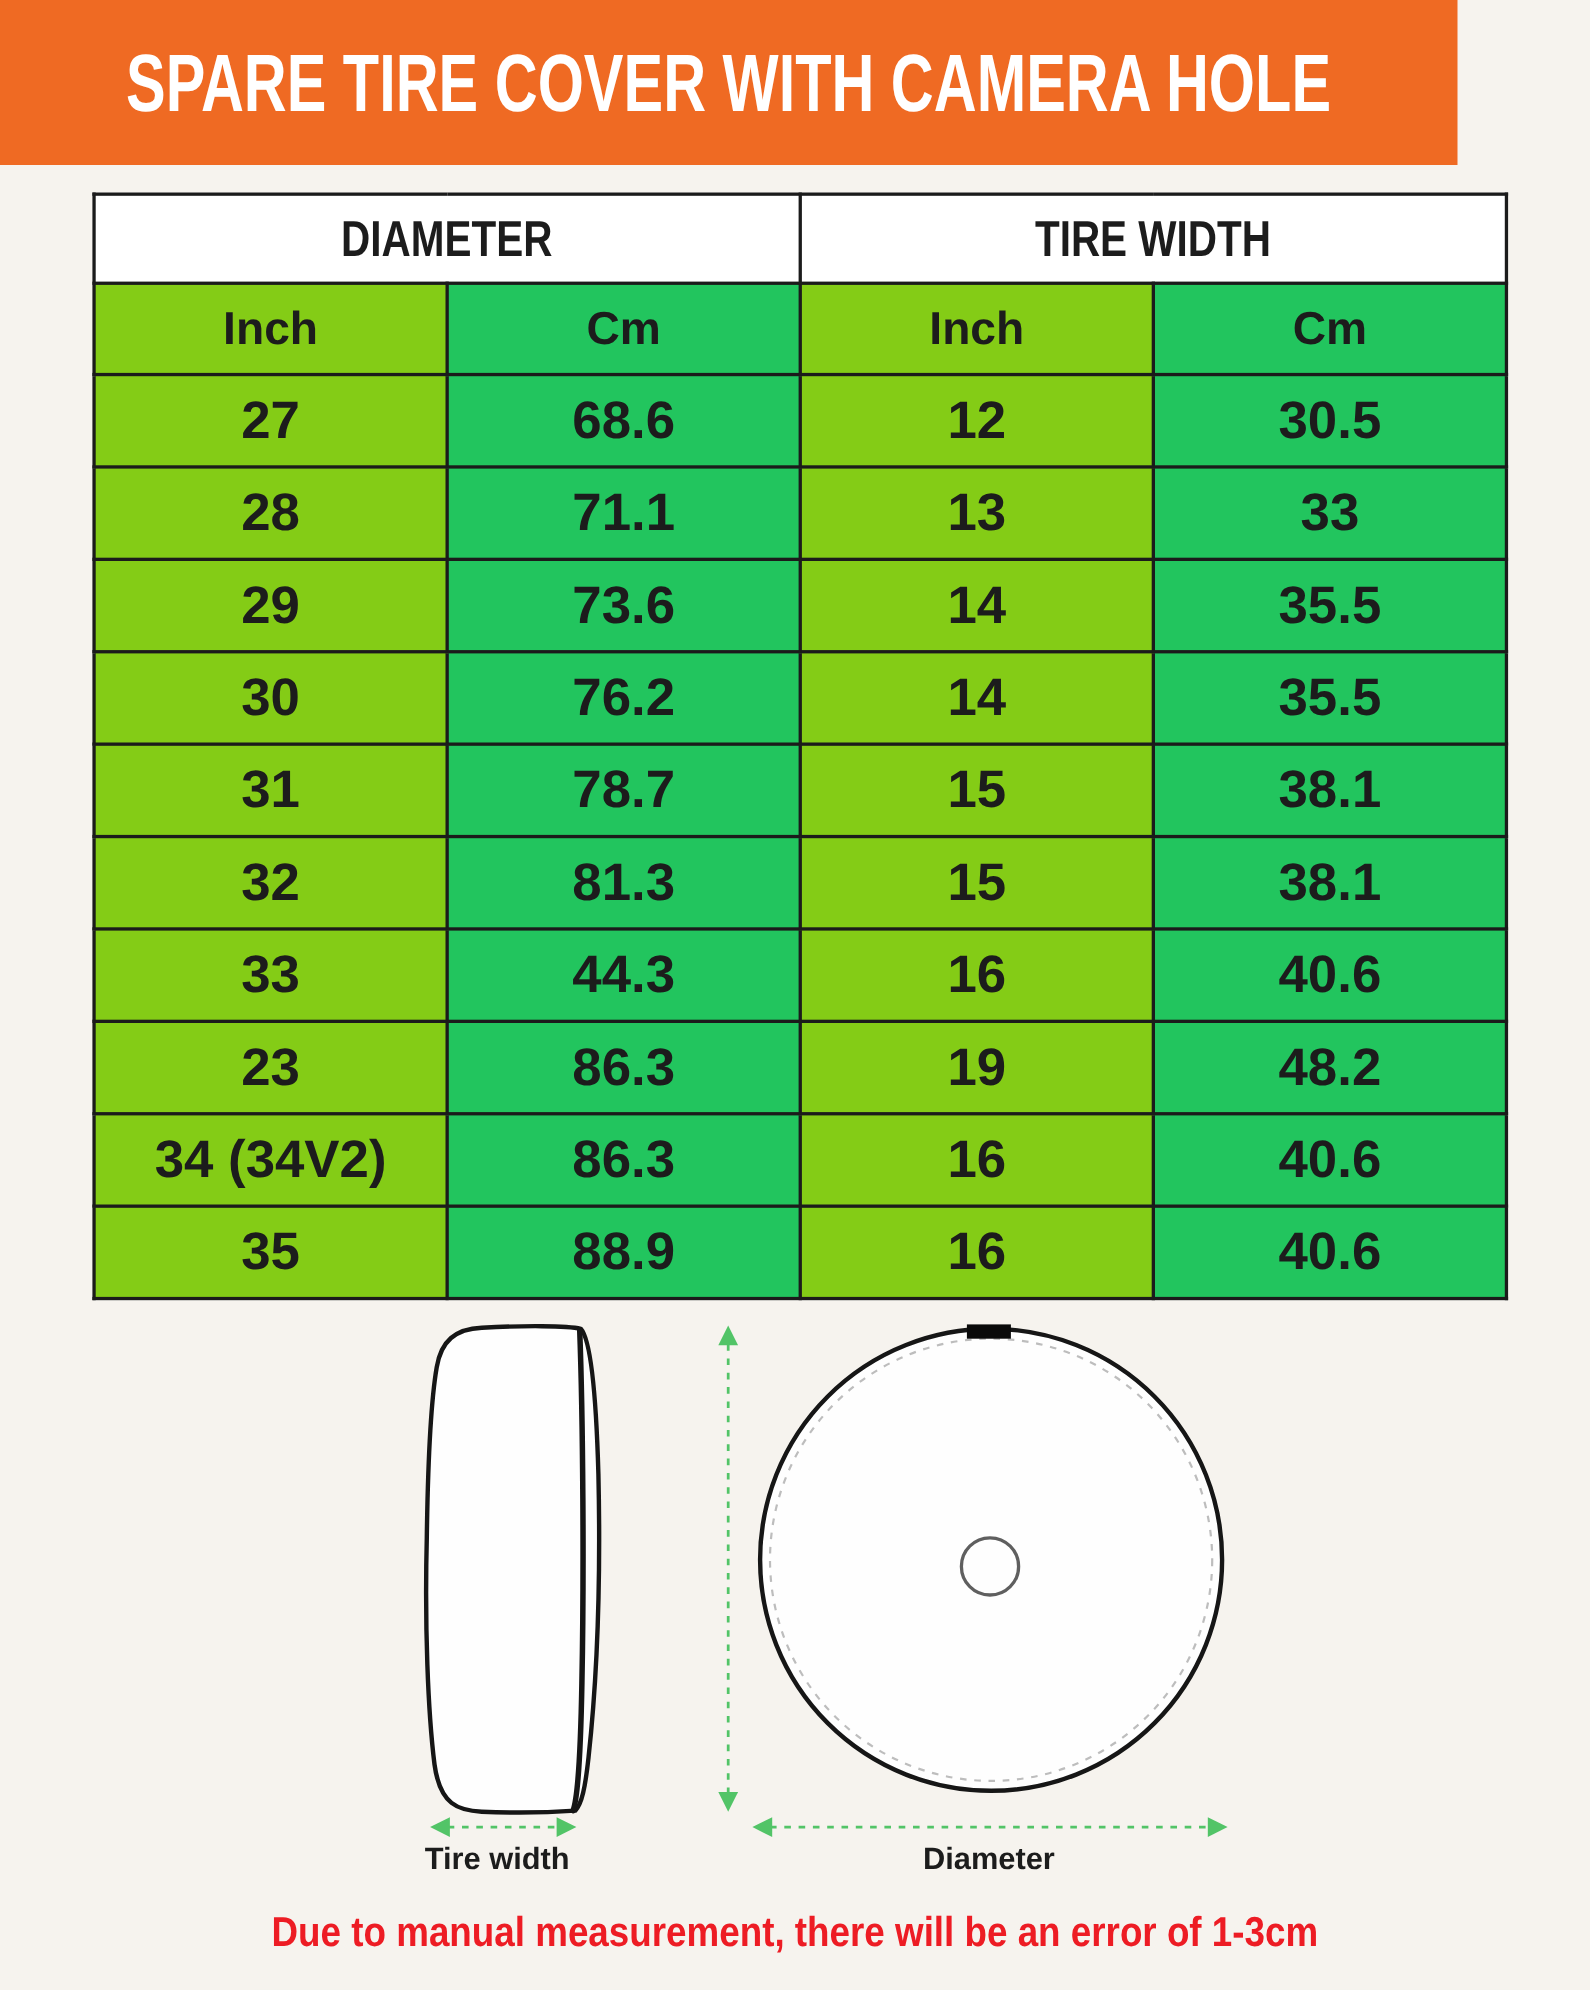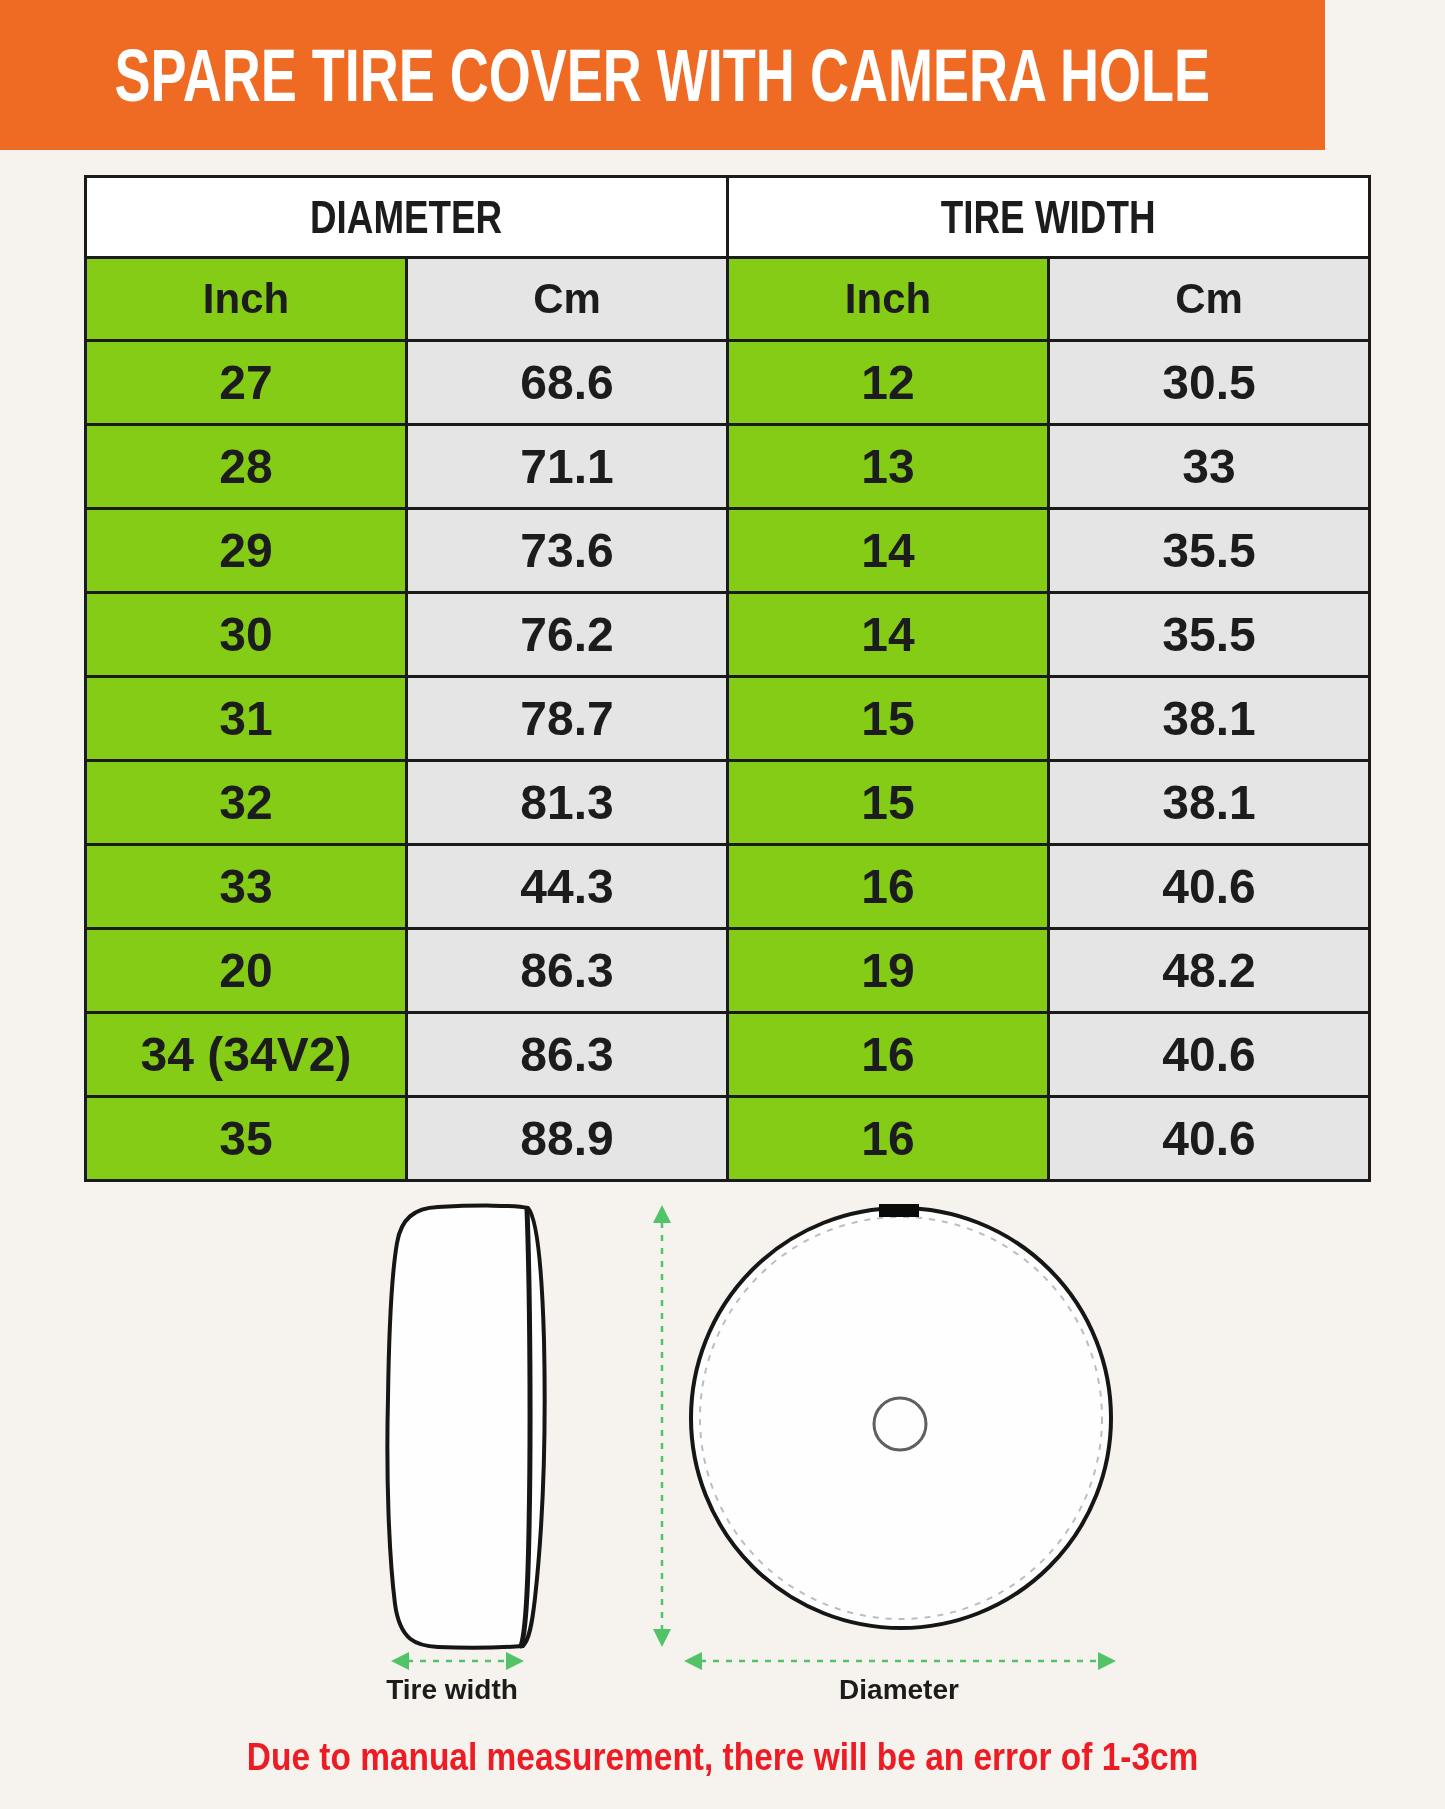--- a/index.html
+++ b/index.html
@@ -69,21 +69,21 @@
     height: 80px;
     font-size: 42px;
     font-weight: 700;
   }
   .size-table tbody td {
     height: 81px;
     font-size: 48px;
     font-weight: 600;
     white-space: nowrap;
   }
-  .c-cm { background: #e5e5e5; }
+  .c-cm { background: #22c55e; }
   .c-inch { background: #84cc16; }
 
   
   .diagram-svg {
     position: absolute;
     left: 0; top: 1185px;
     width: 1445px; height: 520px;
   }
   .dim-label {
     position: absolute;
@@ -180,21 +180,21 @@
       <td class="c-inch">15</td>
       <td class="c-cm">38.1</td>
     </tr>
     <tr>
       <td class="c-inch">33</td>
       <td class="c-cm">44.3</td>
       <td class="c-inch">16</td>
       <td class="c-cm">40.6</td>
     </tr>
     <tr>
-      <td class="c-inch">20</td>
+      <td class="c-inch">23</td>
       <td class="c-cm">86.3</td>
       <td class="c-inch">19</td>
       <td class="c-cm">48.2</td>
     </tr>
     <tr>
       <td class="c-inch">34 (34V2)</td>
       <td class="c-cm">86.3</td>
       <td class="c-inch">16</td>
       <td class="c-cm">40.6</td>
     </tr>

